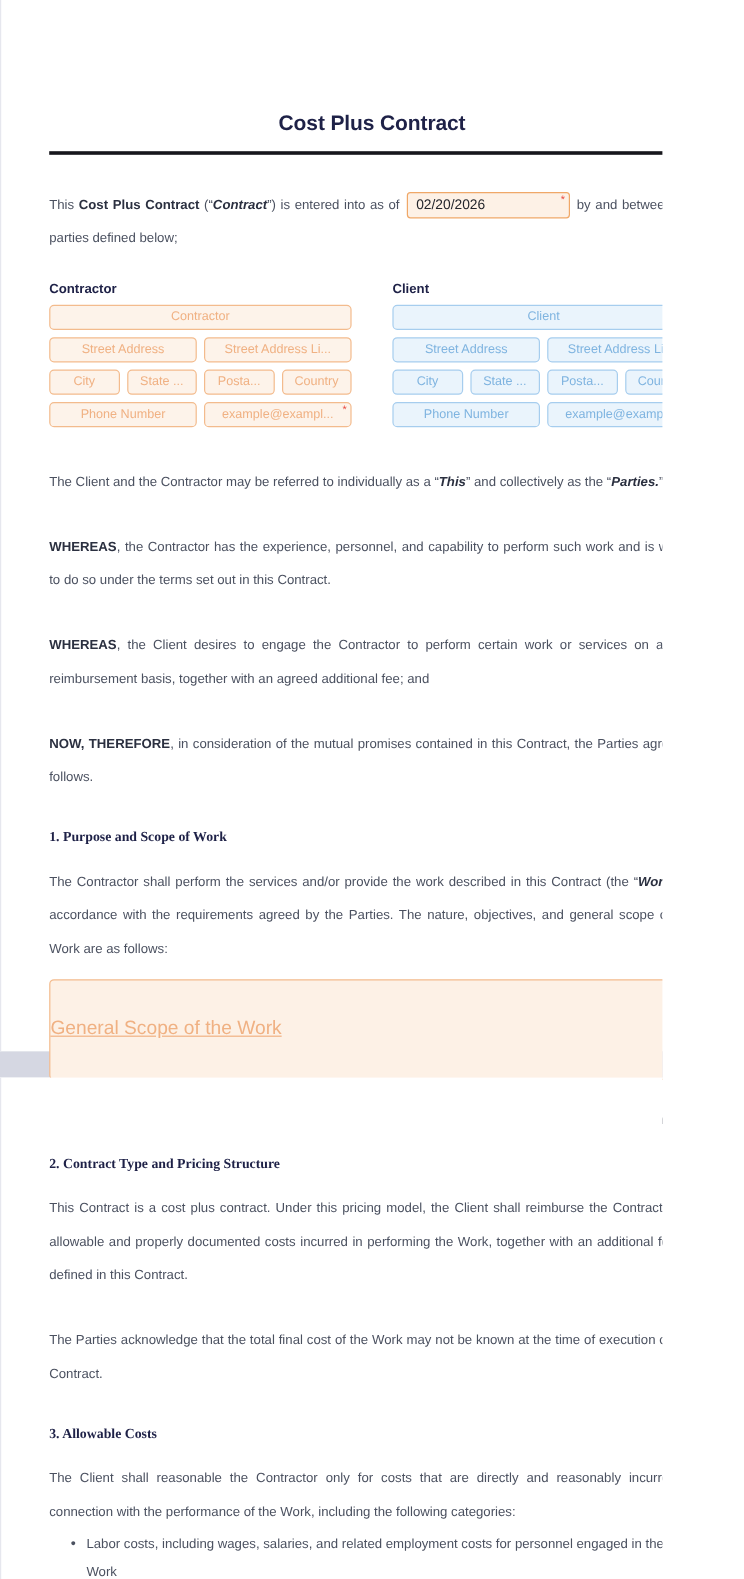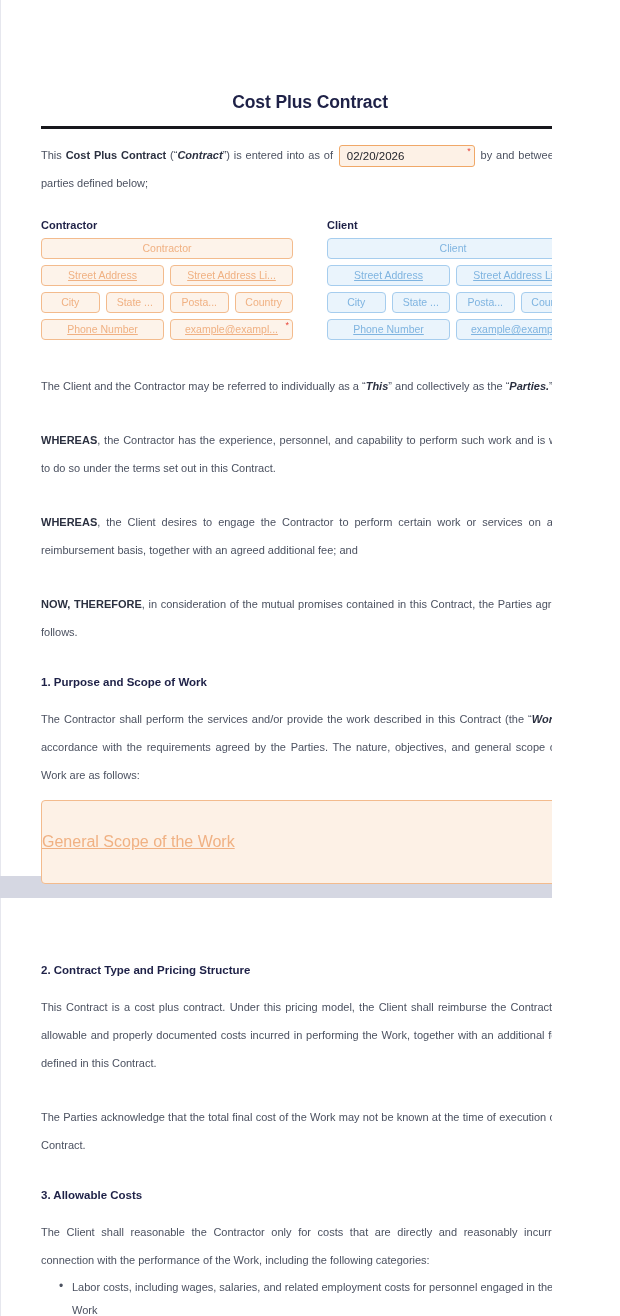--- a/index.html
+++ b/index.html
@@ -55,31 +55,32 @@
 
   
   p.body {
     margin: 0;
     font-size: 11px;
     line-height: 28px;
     color: #4b5160;
     text-align: justify;
     text-justify: inter-word;
   }
-  p.body.intro { margin-top: 12px; }
+  p.body.intro { margin-top: 28px; }
   p.spaced { margin-top: 26px; }
   b.strong { color: #2b3040; font-weight: bold; }
   .qi { font-style: italic; font-weight: bold; color: #2b3040; }
 
   h2.section {
     margin: 26px 0 0 0;
     font-size: 11.5px;
     font-weight: bold;
     color: #1e2147;
     line-height: 20px;
+    font-family: Liberation Serif, serif;
   }
   h2.section + p.body { margin-top: 13px; }
 
   ul.bullets {
     margin: 2px 0 0 0;
     padding-left: 31px;
     list-style: none;
   }
   ul.bullets li {
     position: relative;
@@ -164,21 +165,21 @@
     background: #fdf3ea;
     color: #f0b183;
   }
   
   .party-client .fld {
     border-color: #a6cdee;
     background: #eaf4fc;
     color: #7fb4e0;
   }
   .fld.w-full   { flex: 1 1 100%; }
-  .fld.w-half   { flex: 1 1 50%; text-decoration: underline; }
+  .fld.w-half   { flex: 1 1 50%; }
   .fld.w-quarter{ flex: 1 1 25%; }
 
   
   .scope-box {
     box-sizing: border-box;
     margin-top: 11px;
     width: 100%;
     height: 84px;
     border: 1px solid #f3bb8d;
     border-radius: 4px;

